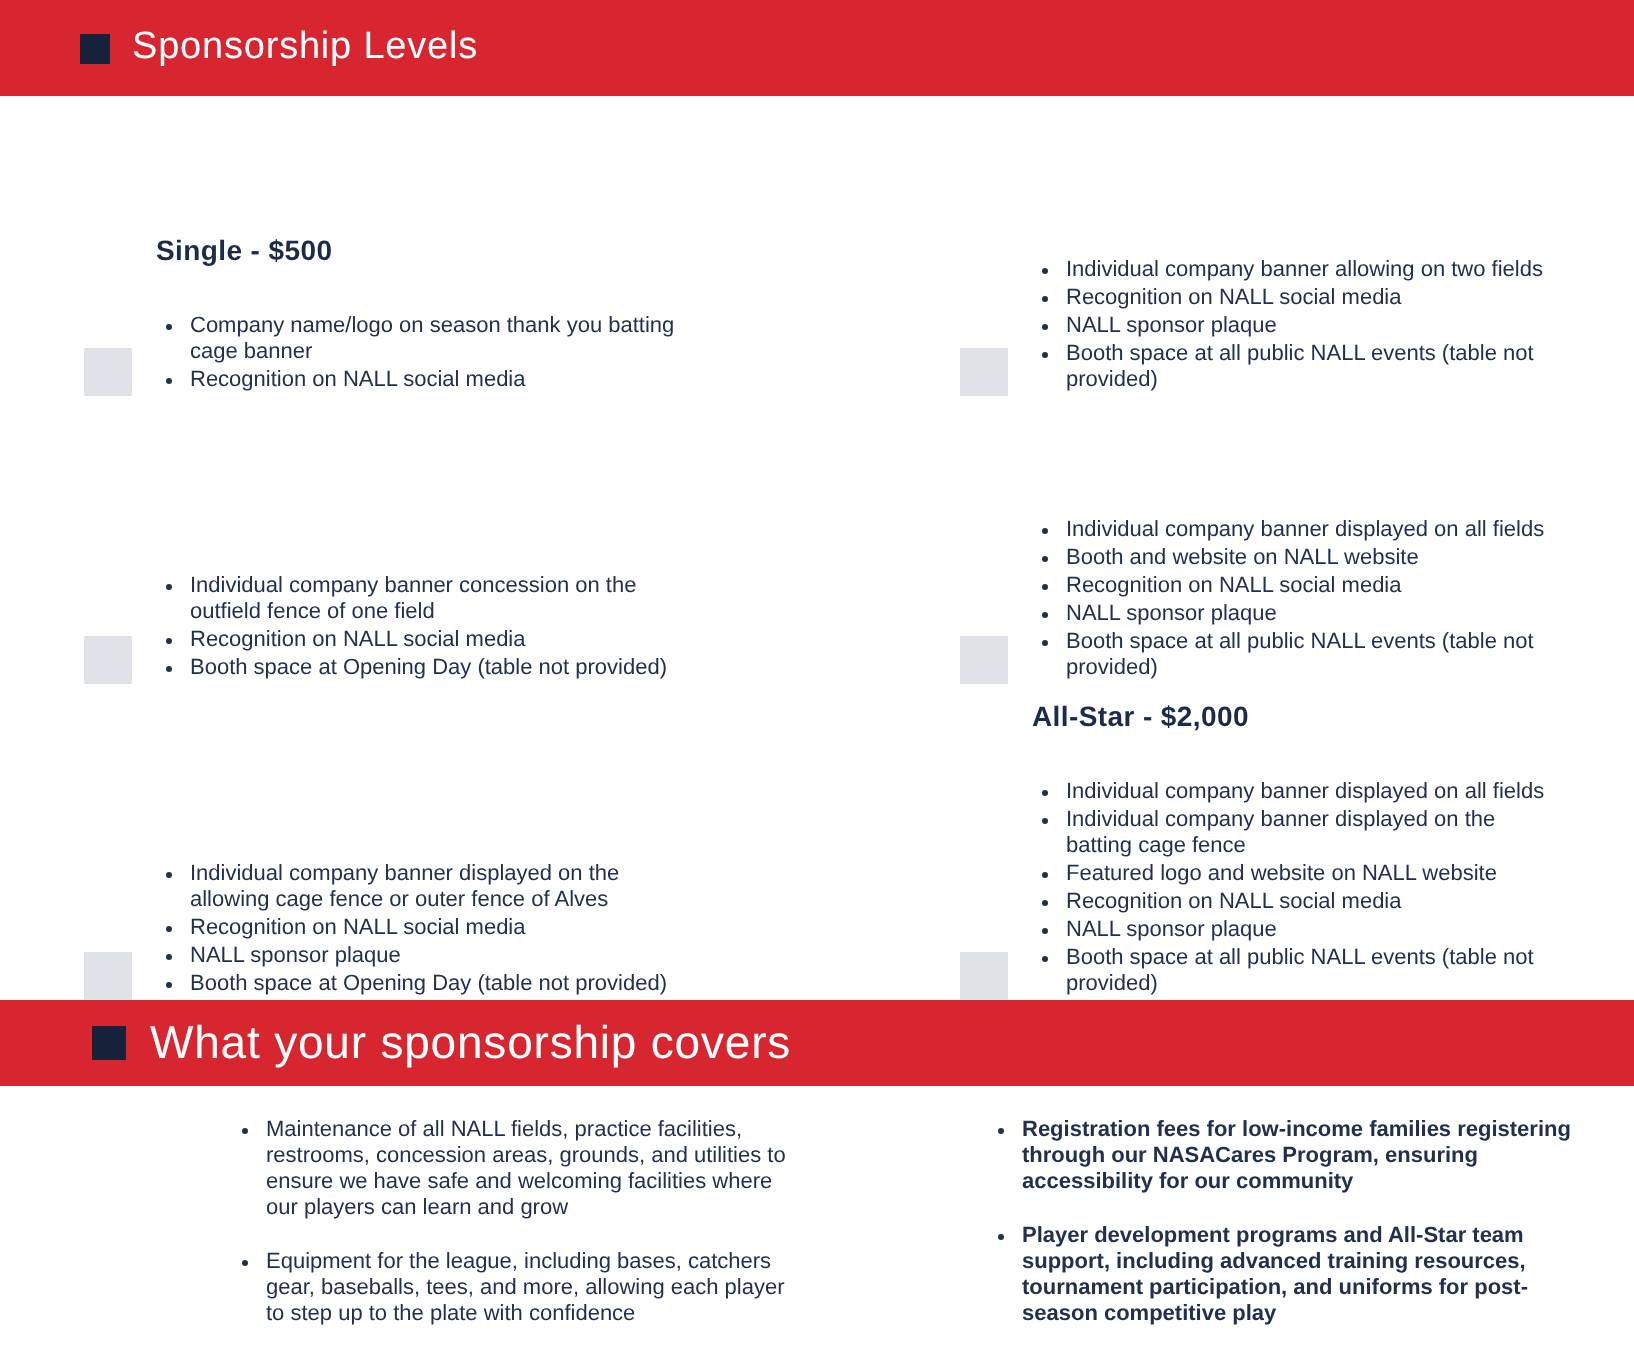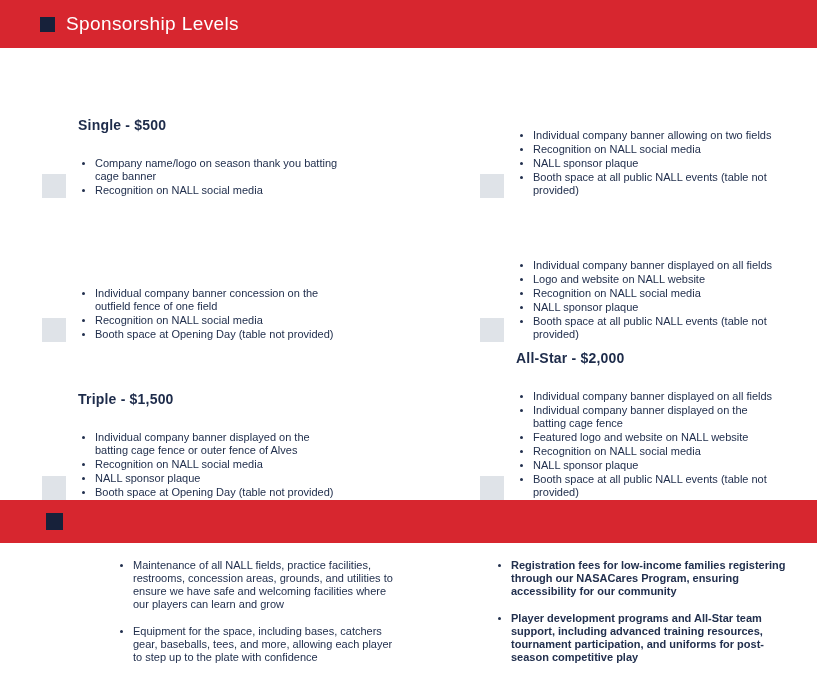--- a/index.html
+++ b/index.html
@@ -132,34 +132,33 @@
           <li>Booth space at Opening Day (table not provided)</li>
         </ul>
     </div>
   </section>
 
   <section class="tier">
     <span class="tier-square"></span>
     <div class="tier-body">
       <ul class="benefits">
           <li>Individual company banner displayed on all fields</li>
-          <li>Logo and website on NALL website</li>
+          <li>Booth and website on NALL website</li>
           <li>Recognition on NALL social media</li>
           <li>NALL sponsor plaque</li>
           <li>Booth space at all public NALL events (table not provided)</li>
         </ul>
     </div>
   </section>
 
   <section class="tier">
     <span class="tier-square"></span>
     <div class="tier-body">
-      <h2 class="tier-title">Triple - $1,500</h2>
       <ul class="benefits">
-          <li>Individual company banner displayed on the batting cage fence or outer fence of Alves</li>
+          <li>Individual company banner displayed on the allowing cage fence or outer fence of Alves</li>
           <li>Recognition on NALL social media</li>
           <li>NALL sponsor plaque</li>
           <li>Booth space at Opening Day (table not provided)</li>
         </ul>
     </div>
   </section>
 
   <section class="tier">
     <span class="tier-square"></span>
     <div class="tier-body">
@@ -172,24 +171,25 @@
           <li>NALL sponsor plaque</li>
           <li>Booth space at all public NALL events (table not provided)</li>
         </ul>
     </div>
   </section>
 
 </main>
 
 <header class="banner banner-coverage">
   <span class="banner-square"></span>
+  <h1 class="banner-title">What your sponsorship covers</h1>
 </header>
 
 <section class="coverage-grid">
   <ul class="coverage-list coverage-list-left">
       <li>Maintenance of all NALL fields, practice facilities, restrooms, concession areas, grounds, and utilities to ensure we have safe and welcoming facilities where our players can learn and grow</li>
-      <li>Equipment for the space, including bases, catchers gear, baseballs, tees, and more, allowing each player to step up to the plate with confidence</li>
+      <li>Equipment for the league, including bases, catchers gear, baseballs, tees, and more, allowing each player to step up to the plate with confidence</li>
     </ul>
   <ul class="coverage-list coverage-list-right">
       <li>Registration fees for low-income families registering through our NASACares Program, ensuring accessibility for our community</li>
       <li>Player development programs and All-Star team support, including advanced training resources, tournament participation, and uniforms for post-season competitive play</li>
     </ul>
 </section>
 
 </body></html>

